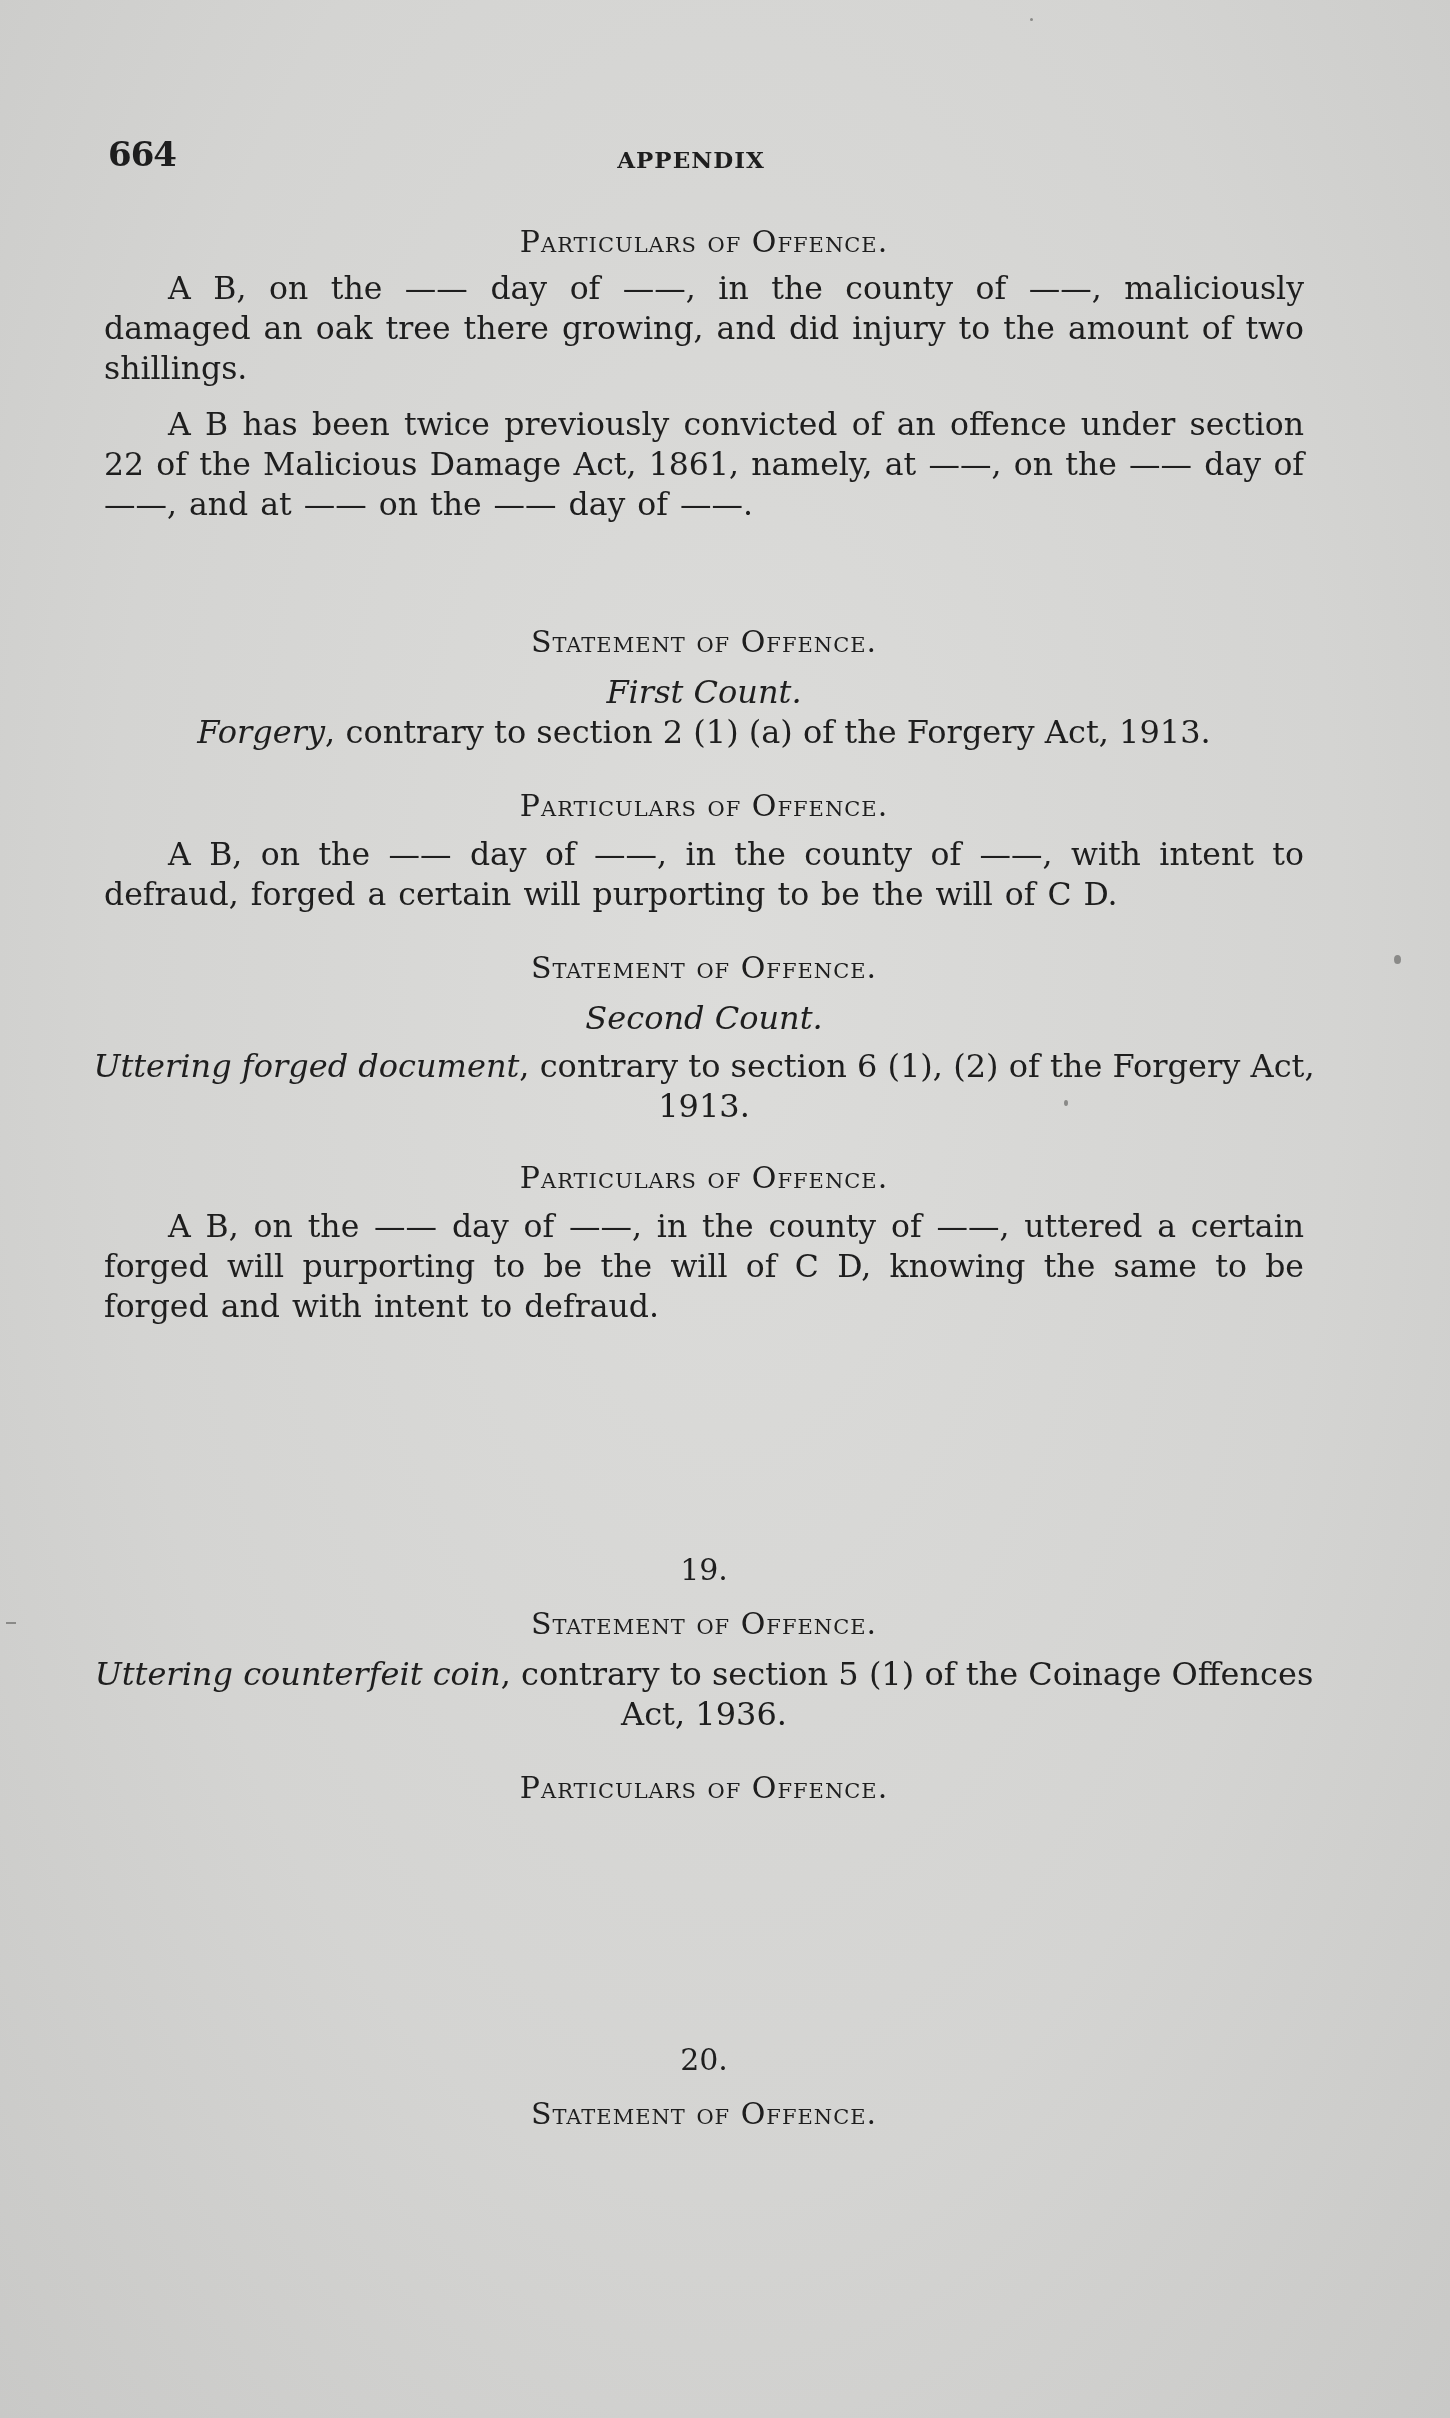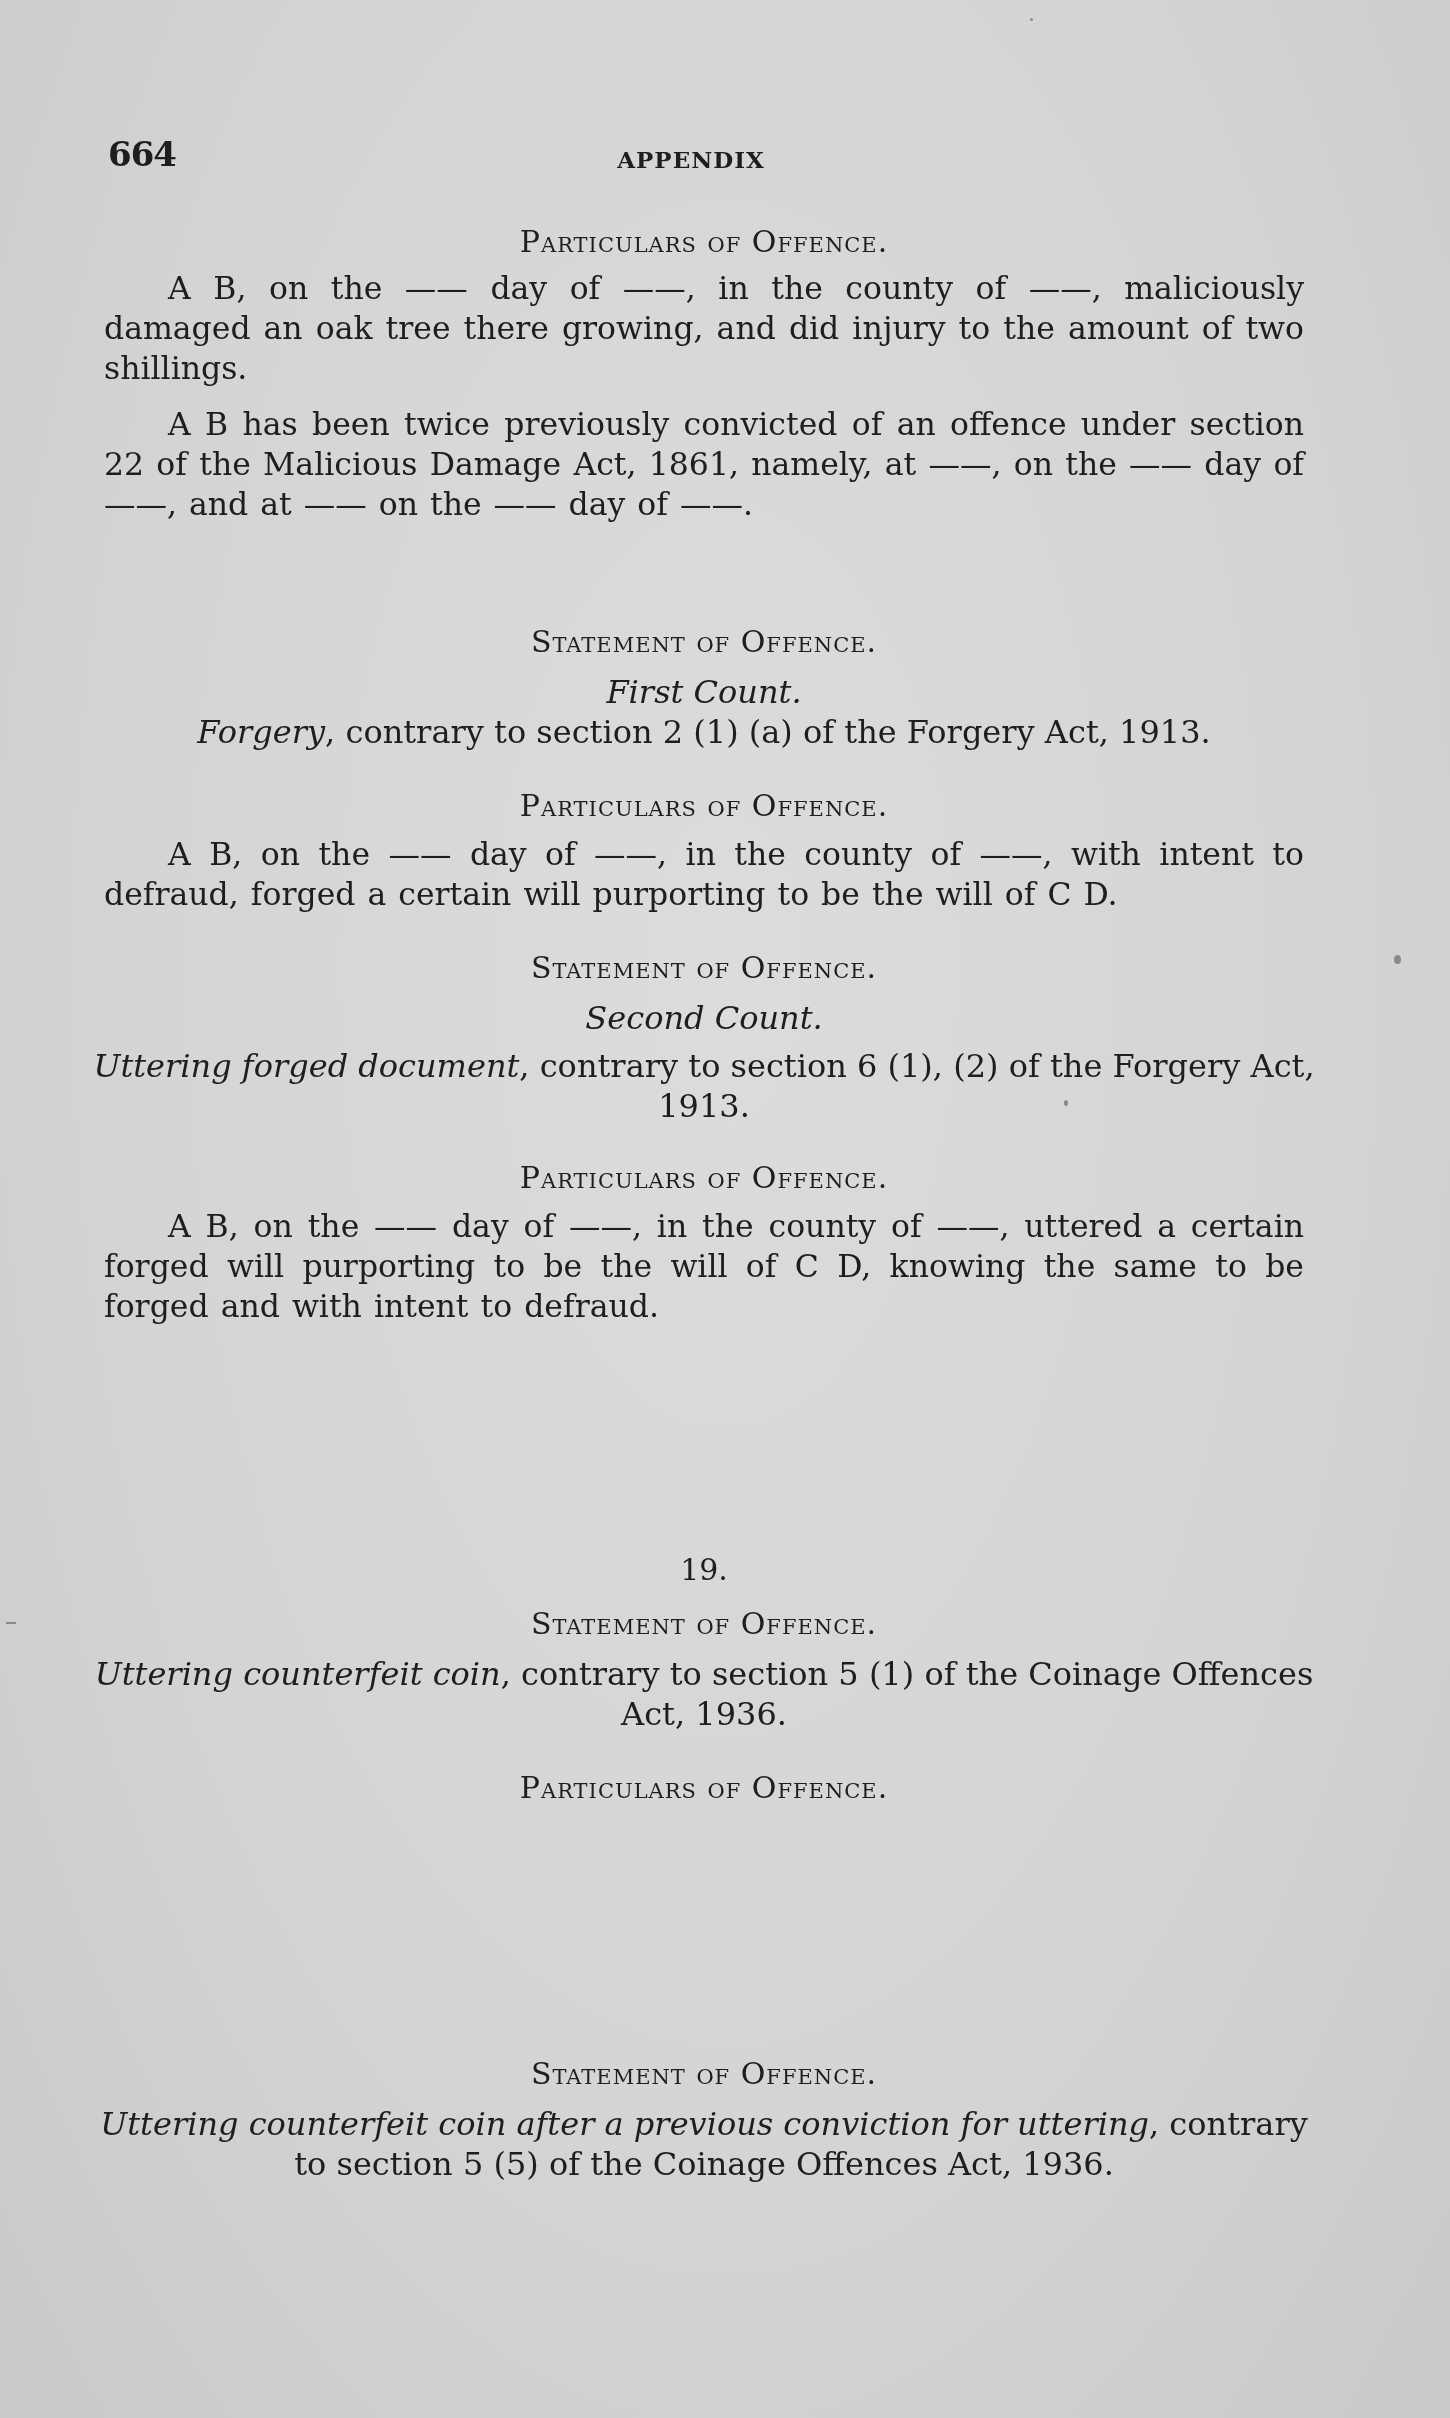--- a/index.html
+++ b/index.html
@@ -147,20 +147,18 @@
     <div class="block" style="top:1550px;">
       <p class="number">19.</p>
       <p class="heading-sc" style="margin-top:14px;">Statement of Offence.</p>
       <p class="stmt" style="margin-top:10px;">
         <em>Uttering counterfeit coin</em><span>, contrary to section 5 (1) of the Coinage Offences Act, 1936.</span>
       </p>
       <p class="heading-sc" style="margin-top:34px;">Particulars of Offence.</p>
     </div>
 
     <div class="block" style="top:2040px;">
+      <p class="number">20.</p>
       <p class="heading-sc" style="margin-top:14px;">Statement of Offence.</p>
-      <p class="stmt" style="margin-top:10px;">
-        <em>Uttering counterfeit coin after a previous conviction for uttering</em><span>, contrary to section 5 (5) of the Coinage Offences Act, 1936.</span>
-      </p>
     </div>
 
   </div>
 </div>
 
 </body></html>

